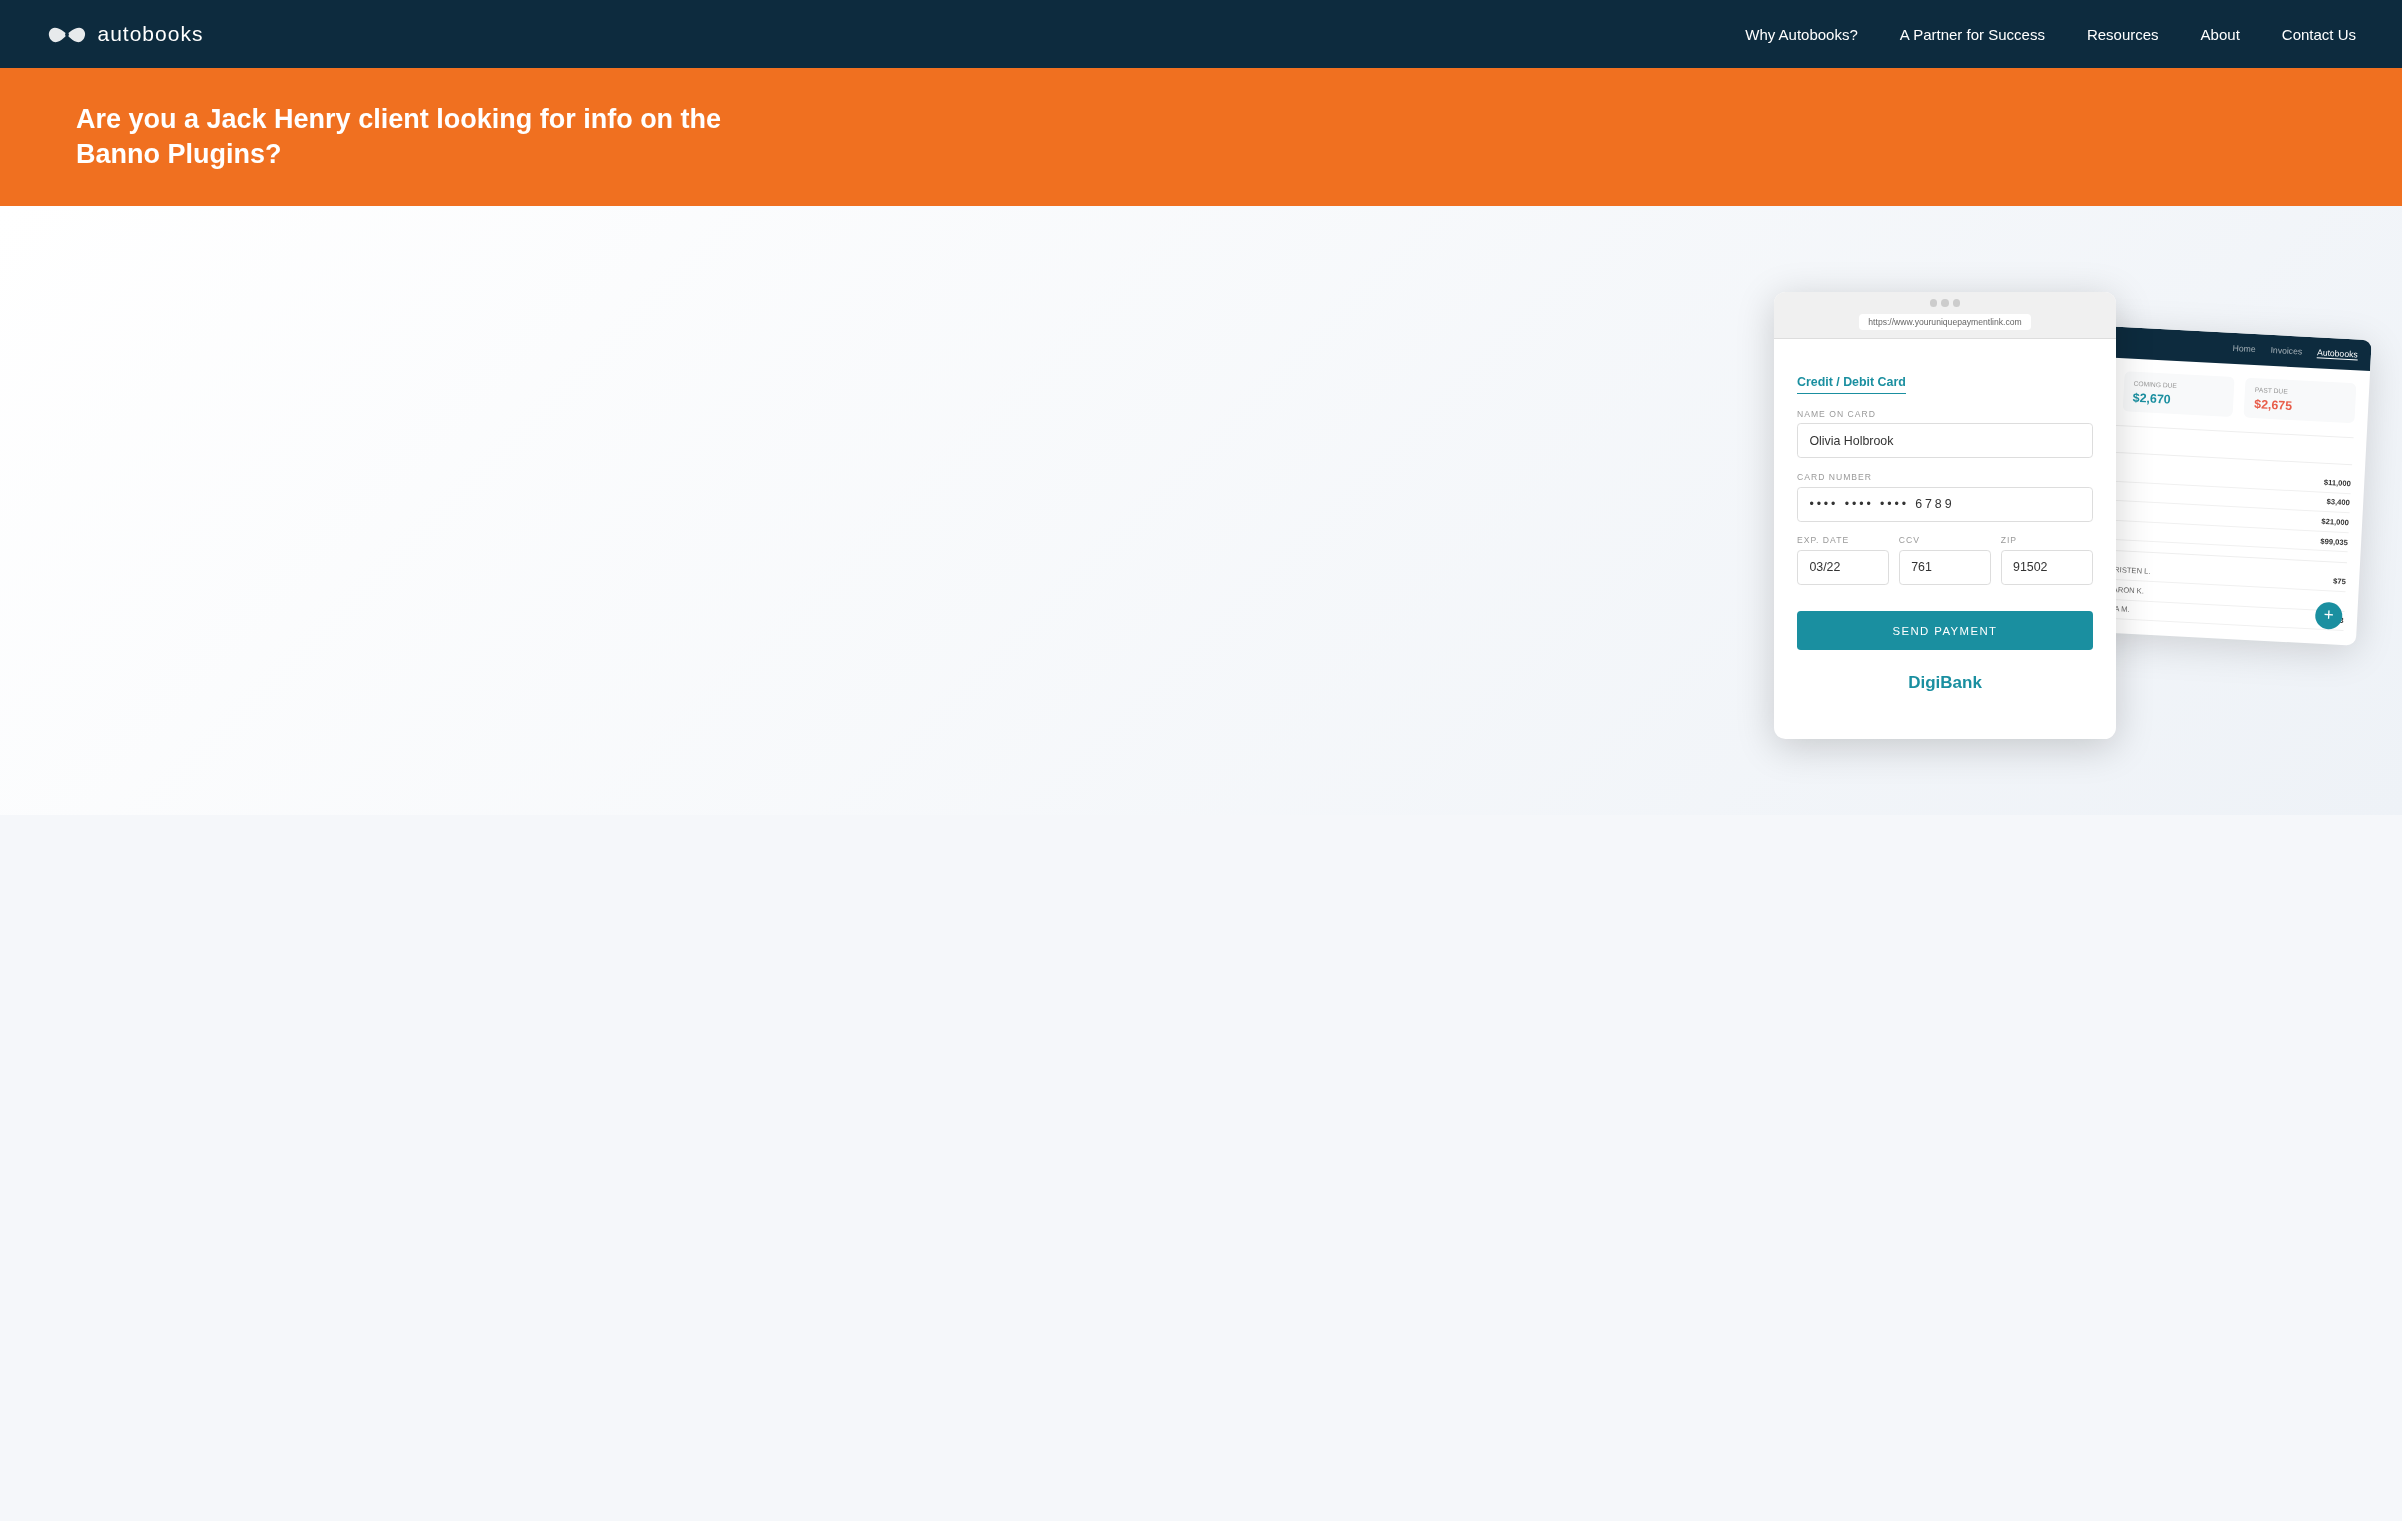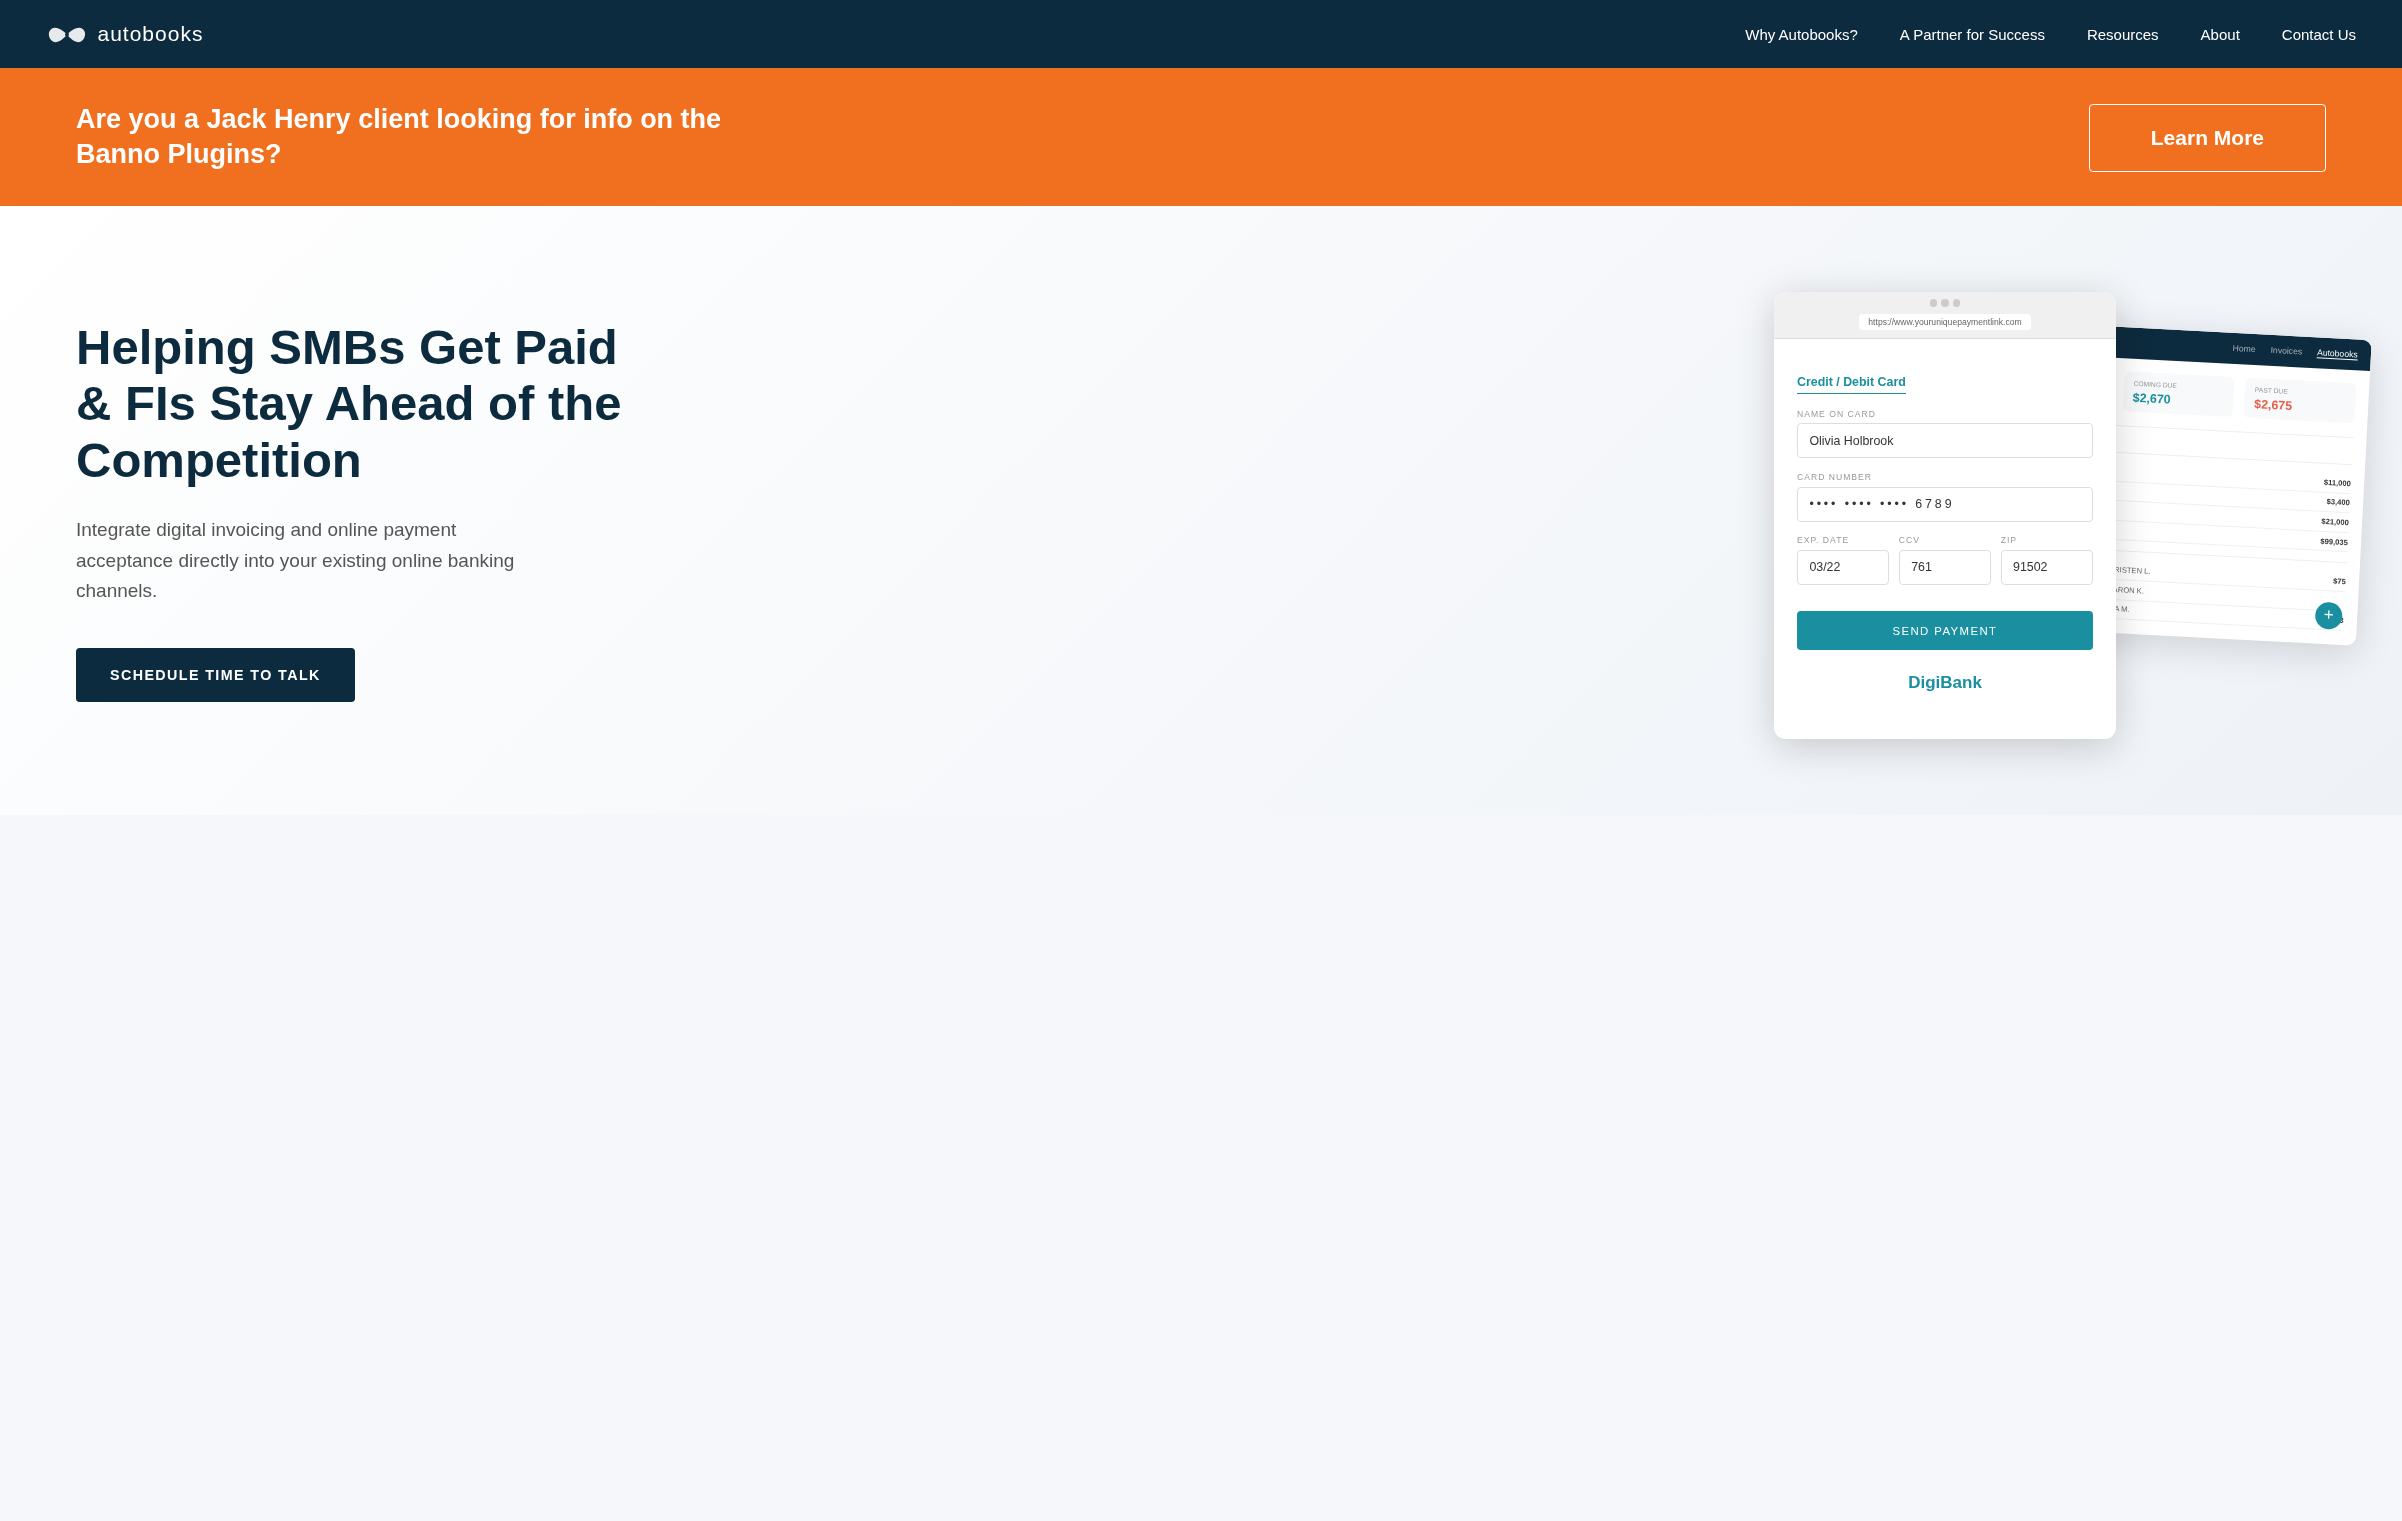--- a/index.html
+++ b/index.html
@@ -331,29 +331,23 @@
     <a href="#">Why Autobooks?</a>
     <a href="#">A Partner for Success</a>
     <a href="#">Resources</a>
     <a href="#">About</a>
     <a href="#">Contact Us</a>
   </div>
 </nav>
 
 <div class="banner">
   <div class="banner-text">Are you a Jack Henry client looking for info on the Banno Plugins?</div>
-  <button class="banner-btn">Learn More</button>
 </div>
 
 <section class="hero">
-  <div class="hero-content">
-    <h1 class="hero-title">Helping SMBs Get Paid &amp; FIs Stay Ahead of the Competition</h1>
-    <p class="hero-subtitle">Integrate digital invoicing and online payment acceptance directly into your existing online banking channels.</p>
-    <button class="hero-cta">SCHEDULE TIME TO TALK</button>
-  </div>
 
   <div class="hero-mockups">
 
     <div class="mockup-payment">
       <div class="mockup-browser-bar">
         <div class="browser-dots">
           <div class="browser-dot"></div>
           <div class="browser-dot"></div>
           <div class="browser-dot"></div>
         </div>

